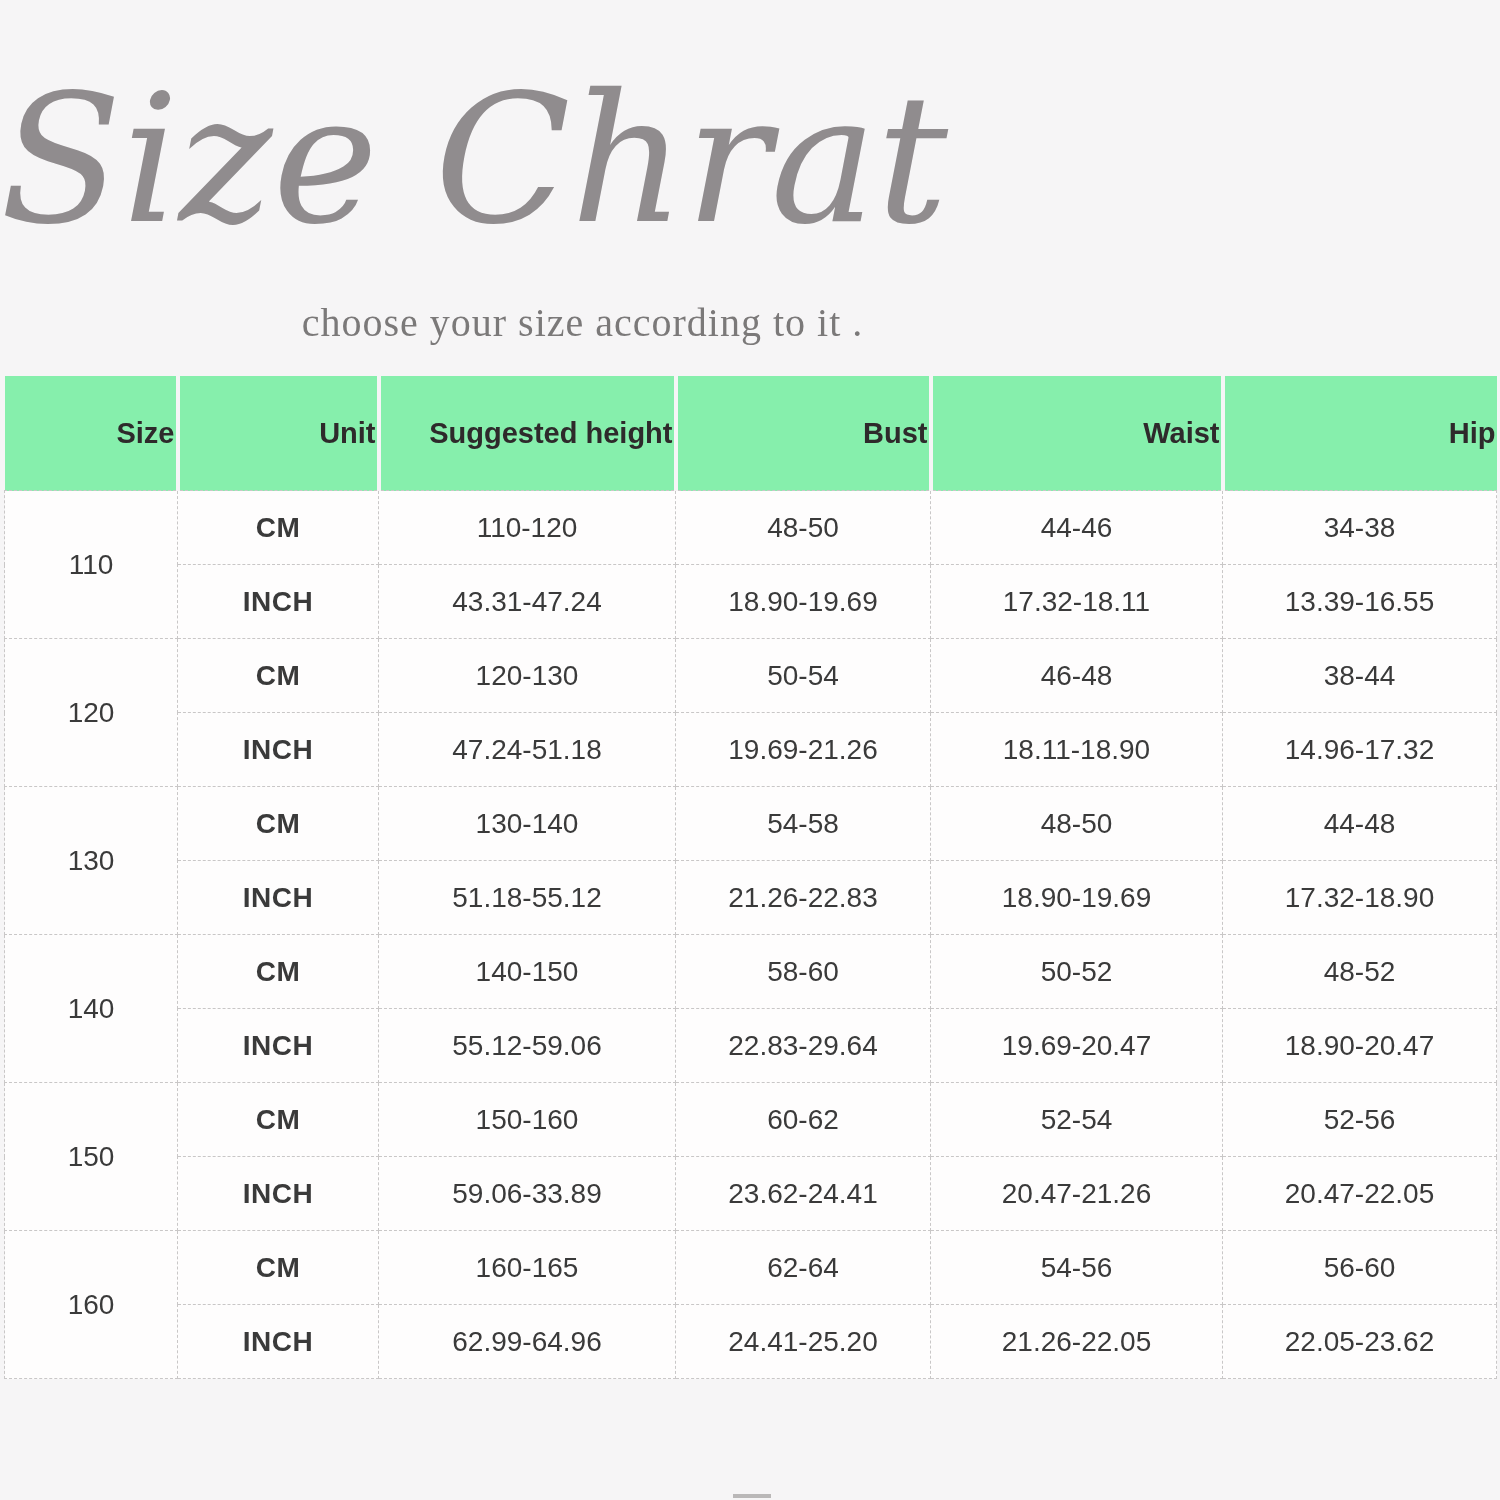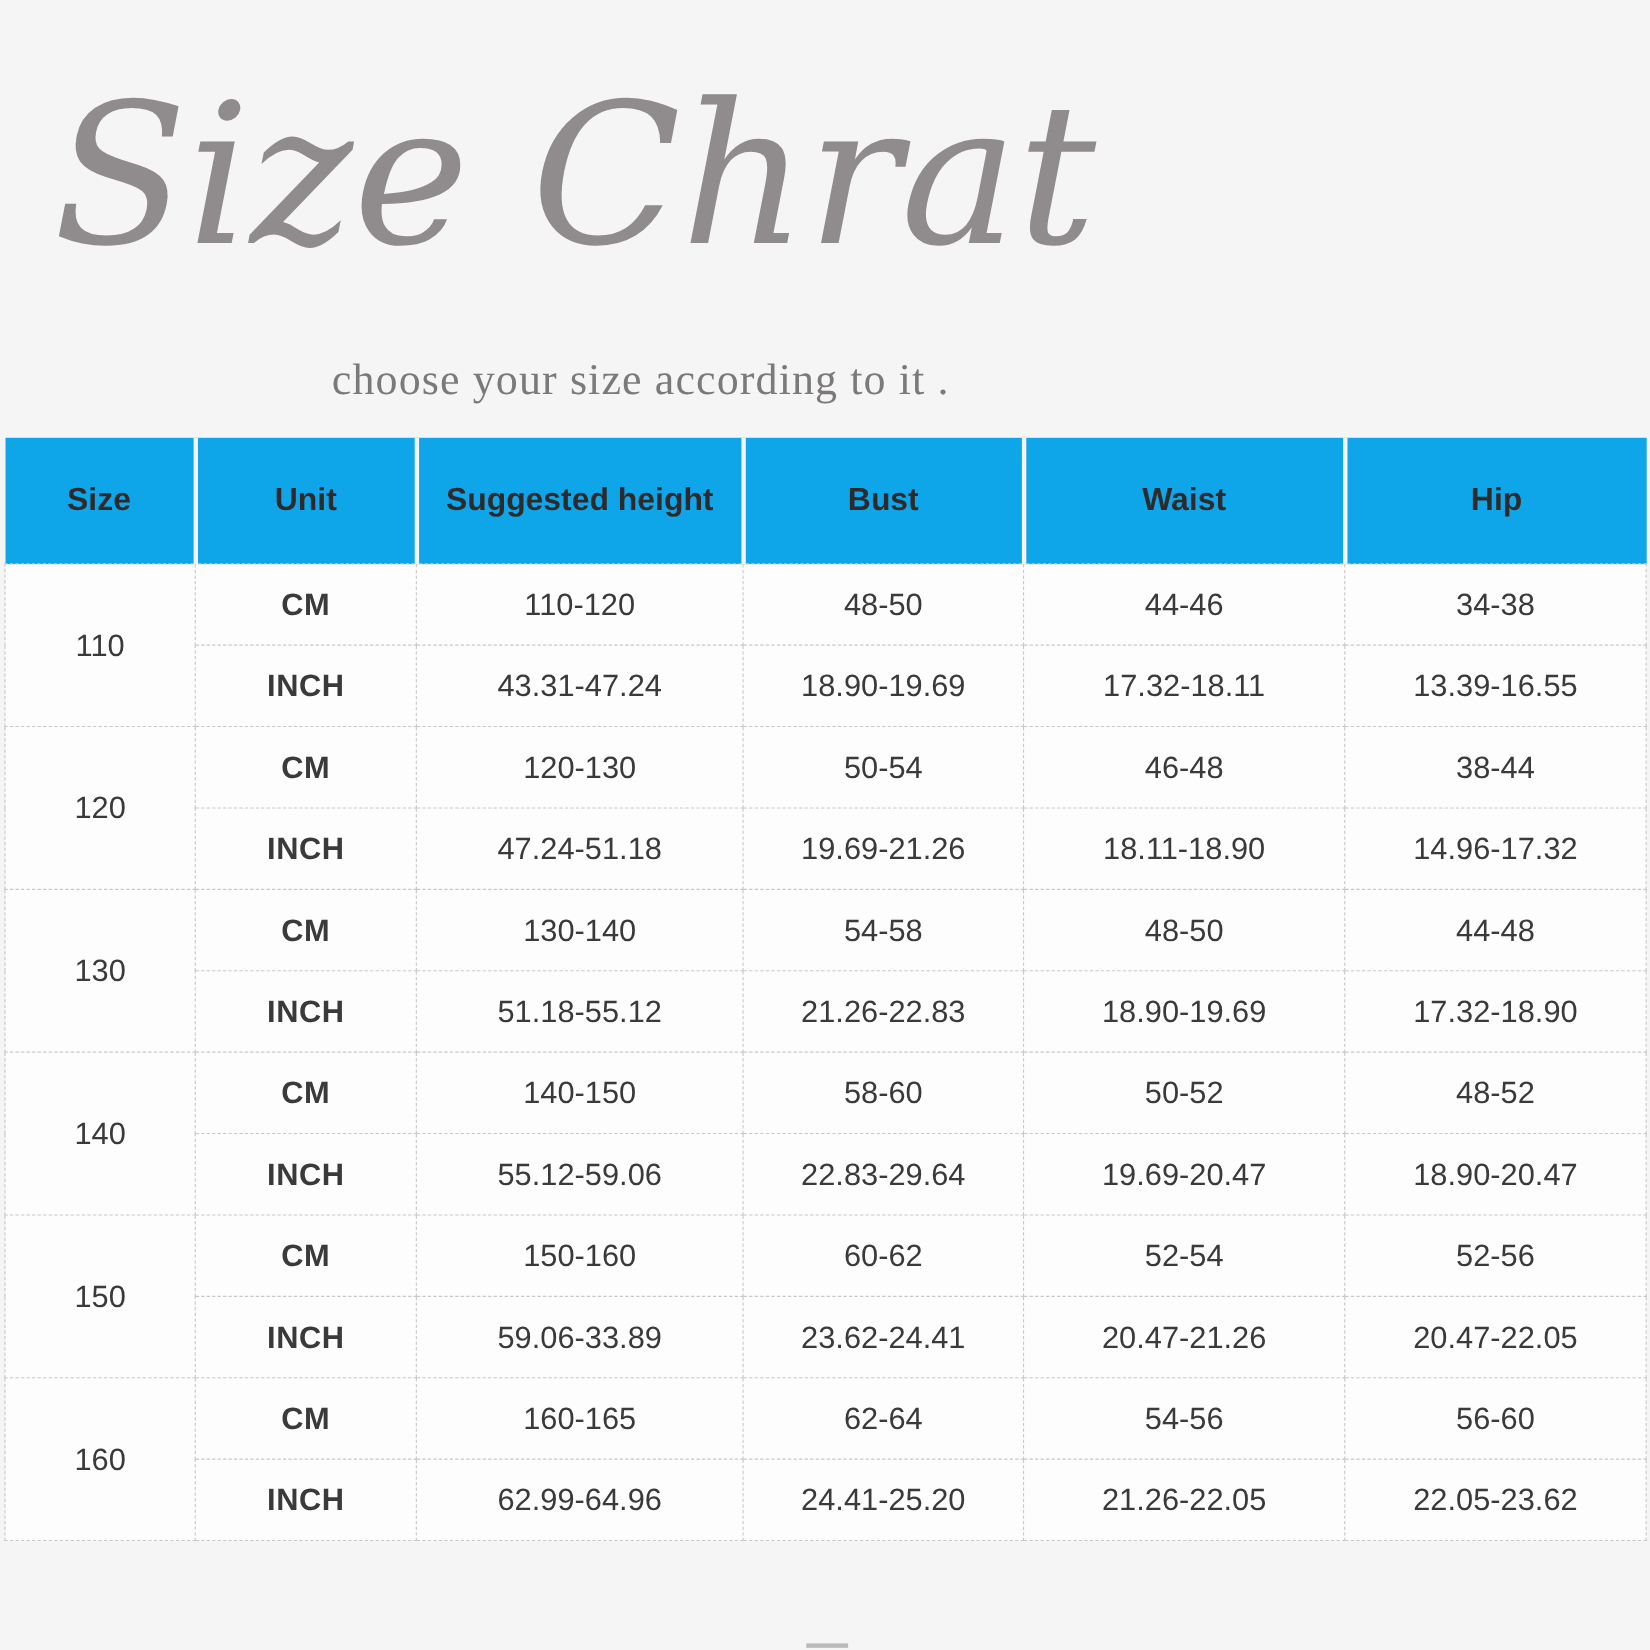--- a/index.html
+++ b/index.html
@@ -7,61 +7,60 @@
     position: relative;
     width: 1500px;
     height: 1500px;
     background: #f6f5f6;
     overflow: hidden;
     font-family: "Liberation Sans", sans-serif;
   }
   .hero { padding-top: 26px; }
   .title {
     width: 1045px;
-    text-align: center;
     font-family: "DejaVu Serif", serif;
     font-style: italic;
     font-size: 178px;
     line-height: 1.5;
     color: #908c8e;
     white-space: nowrap;
   }
   .notice {
     font-family: "Liberation Serif", serif;
     color: #7b7979;
     font-size: 40px;
     letter-spacing: 1px;
     text-align: center;
   }
   .n1 { width: 1220px; margin-top: 16px; }
-  .n2 { width: 1165px; margin-top: 28px; }
+  .n2 { width: 1165px; margin-top: 6px; }
   .subtitle {
     width: 1045px;
     margin-top: 14px;
     font-family: "Liberation Serif", serif;
     color: #787677;
     font-size: 42px;
     letter-spacing: 1px;
     text-align: center;
   }
   table.size-table {
     margin: 30px 0 0 4px;
     width: 1492px;
     border-collapse: collapse;
     table-layout: fixed;
   }
   .size-table th {
     height: 112px;
-    background: #0ea5e9;
+    background: #86efac;
     border: none;
     border-left: 4px solid #f6f5f6;
     font-size: 29px;
     font-weight: bold;
     color: #2e2a2b;
-    text-align: center;
+    text-align: right;
     vertical-align: middle;
   }
   .size-table th:first-child { border-left: none; }
   .size-table td {
     height: 71px;
     background: #fefdfd;
     border: 1px dashed #c9c7c7;
     font-size: 28px;
     color: #3a3a3a;
     text-align: center;

